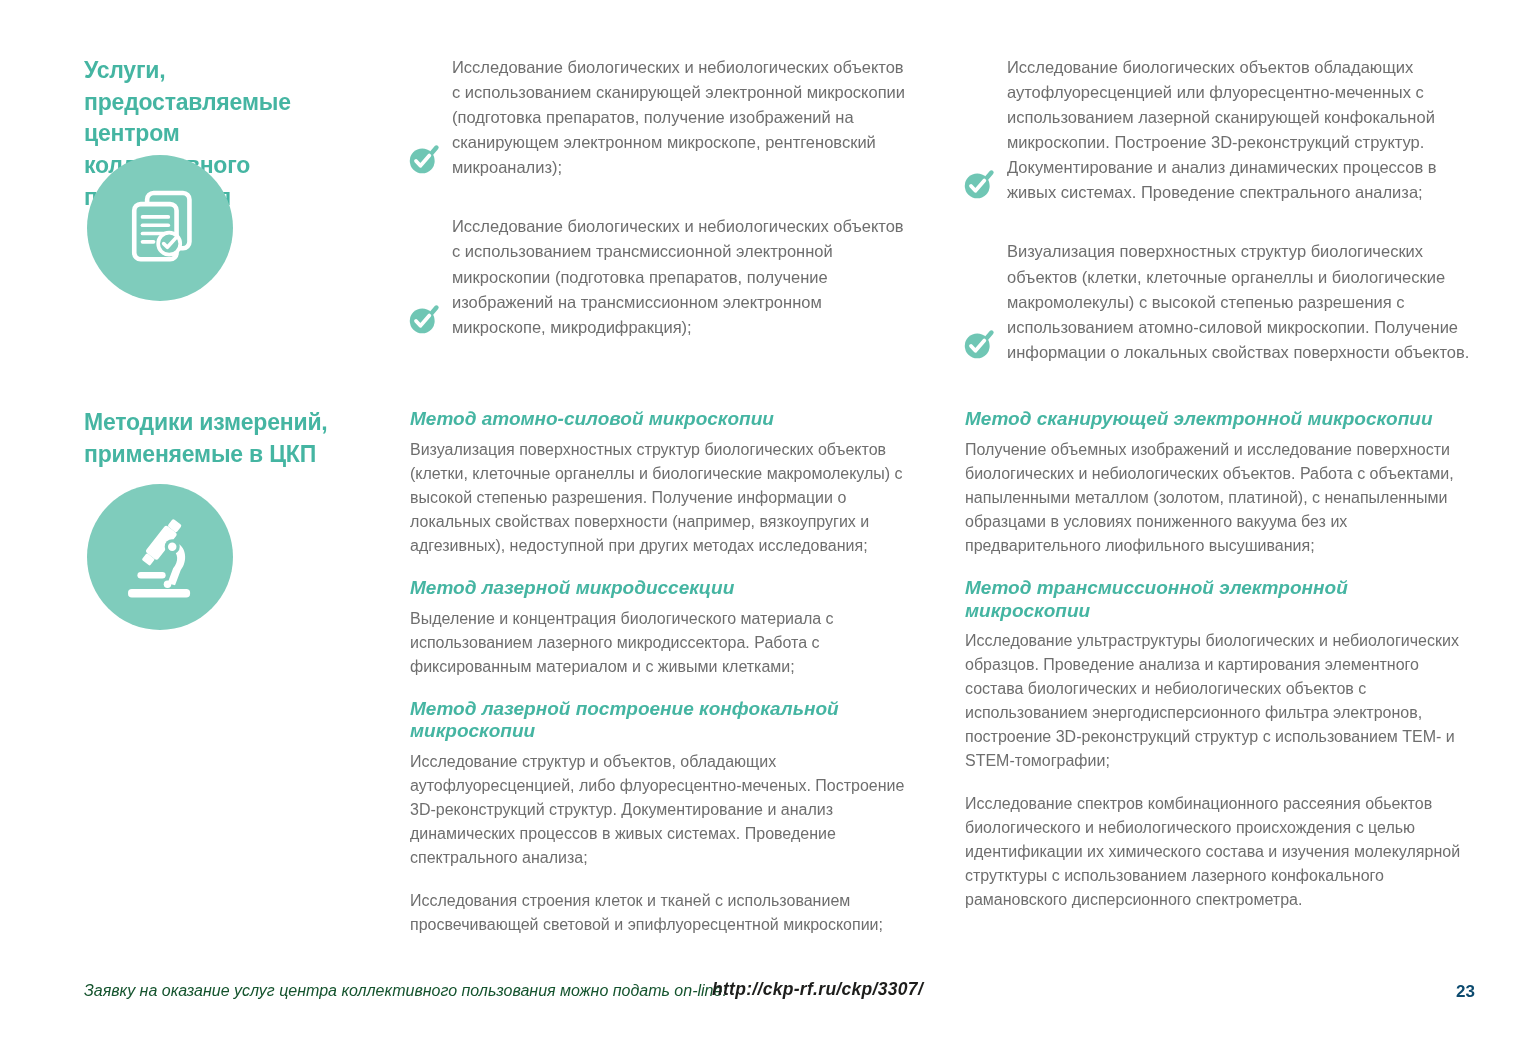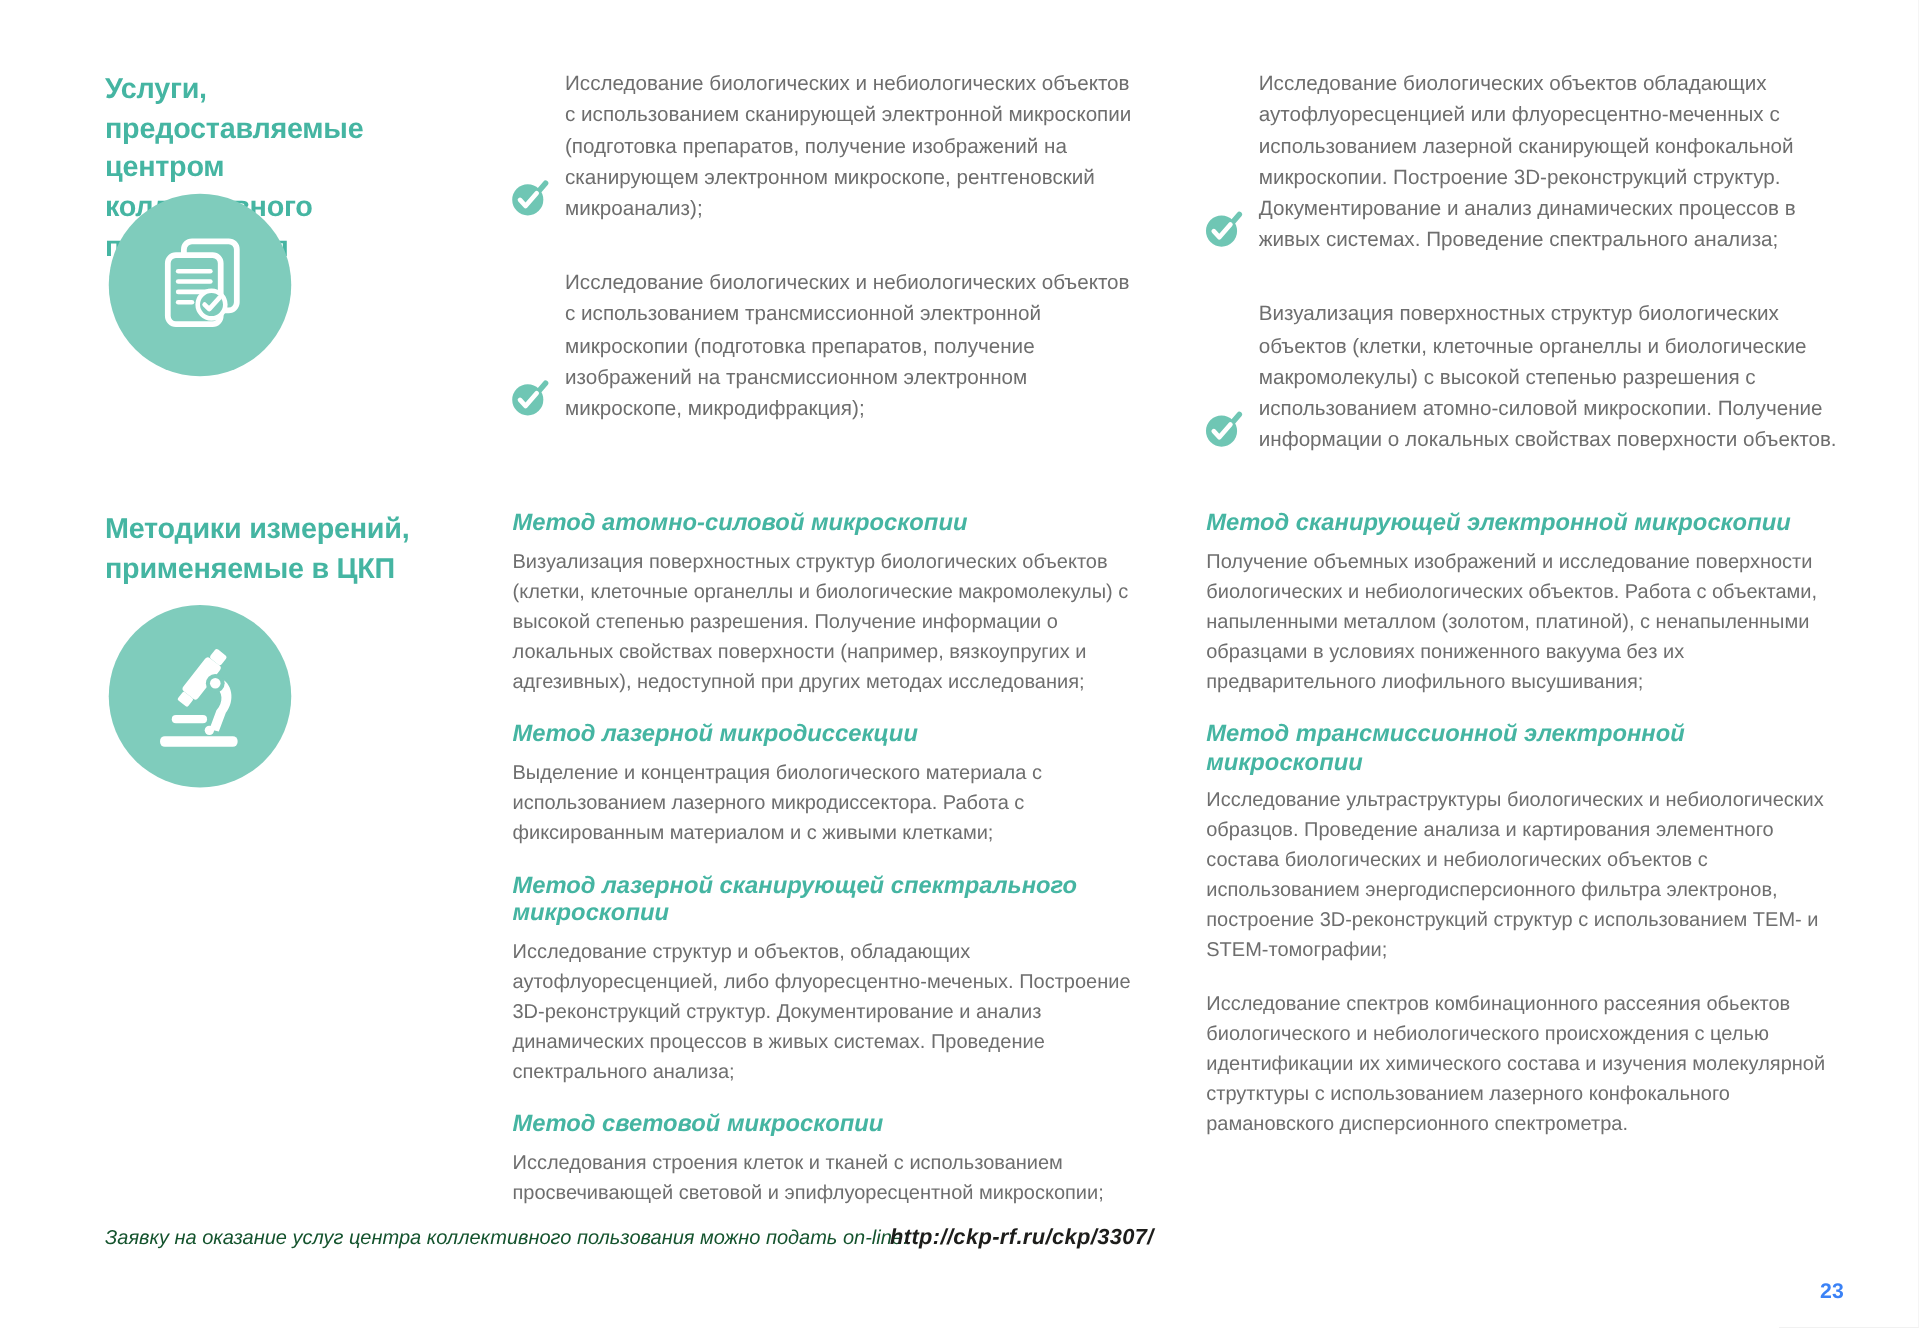--- a/index.html
+++ b/index.html
@@ -54,22 +54,22 @@
   .footer-note {
     position:absolute; left:84px; top:982px;
     font-style:italic; color:#14532d; font-size:16px;
   }
   .footer-url {
     position:absolute; left:712px; top:979px;
     font-style:italic; font-weight:700; color:#1d1d1b; font-size:17.5px;
     letter-spacing:0.3px; text-decoration:none;
   }
   .page-number {
-    position:absolute; right:60px; top:1023px;
-    font-weight:700; color:#3b82f6; font-size:17px;
+    position:absolute; right:60px; top:982px;
+    font-weight:700; color:#0c4a6e; font-size:17px;
   }
 </style>
 </head>
 <body>
 
 <div class="page">
 
   <div class="rail-title services">Услуги, предоставляемые центром коллективного пользования</div>
   <div class="rail-icon services">
     <svg width="92" height="92" viewBox="0 0 100 100" fill="none">
@@ -152,25 +152,24 @@
   <div class="methods-col mid">
     <div class="method">
       <h3>Метод атомно-силовой микроскопии</h3>
       <p>Визуализация поверхностных структур биологических объектов (клетки, клеточные органеллы и биологические макромолекулы) с высокой степенью разрешения. Получение информации о локальных свойствах поверхности (например, вязкоупругих и адгезивных), недоступной при других методах исследования;</p>
     </div>
     <div class="method">
       <h3>Метод лазерной микродиссекции</h3>
       <p>Выделение и концентрация биологического материала с использованием лазерного микродиссектора. Работа с фиксированным материалом и с живыми клетками;</p>
     </div>
     <div class="method">
-      <h3>Метод лазерной сканирующей спектрального микроскопии</h3>
+      <h3>Метод лазерной построение конфокальной микроскопии</h3>
       <p>Исследование структур и объектов, обладающих аутофлуоресценцией, либо флуоресцентно-меченых. Построение 3D-реконструкций структур. Документирование и анализ динамических процессов в живых системах. Проведение спектрального анализа;</p>
     </div>
     <div class="method">
-      <h3>Метод световой микроскопии</h3>
       <p>Исследования строения клеток и тканей с использованием просвечивающей световой и эпифлуоресцентной микроскопии;</p>
     </div>
   </div>
 
   <div class="methods-col right">
     <div class="method">
       <h3>Метод сканирующей электронной микроскопии</h3>
       <p>Получение объемных изображений и исследование поверхности биологических и небиологических объектов. Работа с объектами, напыленными металлом (золотом, платиной), с ненапыленными образцами в условиях пониженного вакуума без их предварительного лиофильного высушивания;</p>
     </div>
     <div class="method">

